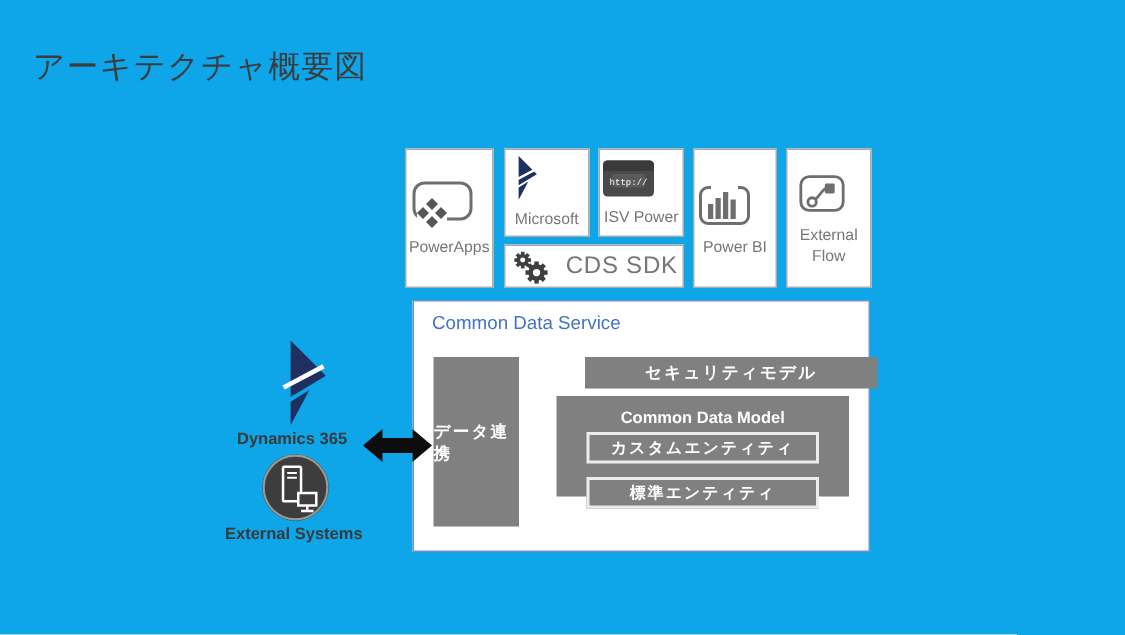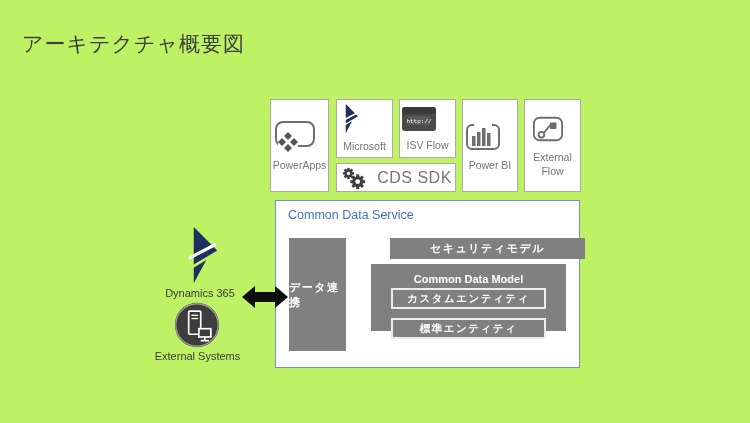--- a/index.html
+++ b/index.html
@@ -1,17 +1,17 @@
 <!DOCTYPE html>
 <html><head>
 <meta charset="utf-8">
 <style>
   html,body { margin:0; padding:0; background:#fff; }
   #canvas {
-    position:relative; width:750px; height:423px; background:#bef264;
+    position:relative; width:750px; height:423px; background:#0ea5e9;
     font-family:"Liberation Sans","DejaVu Sans",sans-serif; overflow:hidden;
   }
   .page-title {
     position:absolute; left:22px; top:30px;
     font-size:21px; color:#3c3c3c; letter-spacing:1px; font-weight:400;
   }
   
   .app-box {
     position:absolute; background:#fff; border:1px solid #ababab;
     display:flex; flex-direction:column; justify-content:center;
@@ -48,21 +48,21 @@
   .entity-box {
     position:absolute; left:20px; width:155px; height:21px;
     background:#808080; border:2px solid #ececec; box-sizing:border-box;
     display:flex; align-items:center; justify-content:center;
     color:#fff; font-weight:bold; font-size:10.5px; letter-spacing:1.5px;
   }
   .entity-custom { top:24px; }
   .entity-standard { top:54px; }
   
   .side-label {
-    position:absolute; text-align:center; font-weight:normal;
+    position:absolute; font-weight:bold;
     font-size:11px; color:#3a3a3a;
   }
   .abs { position:absolute; }
 </style>
 </head>
 <body>
 
 <div id="canvas">
 
   <div class="page-title">アーキテクチャ概要図</div>
@@ -90,21 +90,21 @@
     <div class="app-label">Microsoft</div>
   </div>
 
   <div class="app-box" style="left:399px; top:99px; width:57px; height:59px;">
     <svg width="38" height="28" viewBox="0 0 38 28">
       <rect x="2" y="2" width="34" height="24" rx="3" fill="#4a4a4a"></rect>
       <path d="M2 9 h34 v-4 a3 3 0 0 0 -3 -3 h-28 a3 3 0 0 0 -3 3 Z" fill="#3a3a3a"></path>
       <rect x="8" y="11" width="22" height="9" rx="1" fill="#5a5a5a"></rect>
       <text x="19" y="18" font-size="6" fill="#ffffff" text-anchor="middle" font-family="Liberation Mono, DejaVu Sans Mono, monospace">http://</text>
     </svg>
-    <div class="app-label">ISV Flow</div>
+    <div class="app-label">ISV Power</div>
   </div>
 
   <div class="sdk-box" style="left:336px; top:163px; width:120px; height:29px;">
     <svg width="28" height="24" viewBox="0 0 30 26">
       <g fill="#3f3f3f">
         <g transform="translate(9,8)">
           <rect x="-1.3" y="-6" width="2.6" height="12"></rect>
           <rect x="-1.3" y="-6" width="2.6" height="12" transform="rotate(45)"></rect>
           <rect x="-1.3" y="-6" width="2.6" height="12" transform="rotate(90)"></rect>
           <rect x="-1.3" y="-6" width="2.6" height="12" transform="rotate(135)"></rect>

